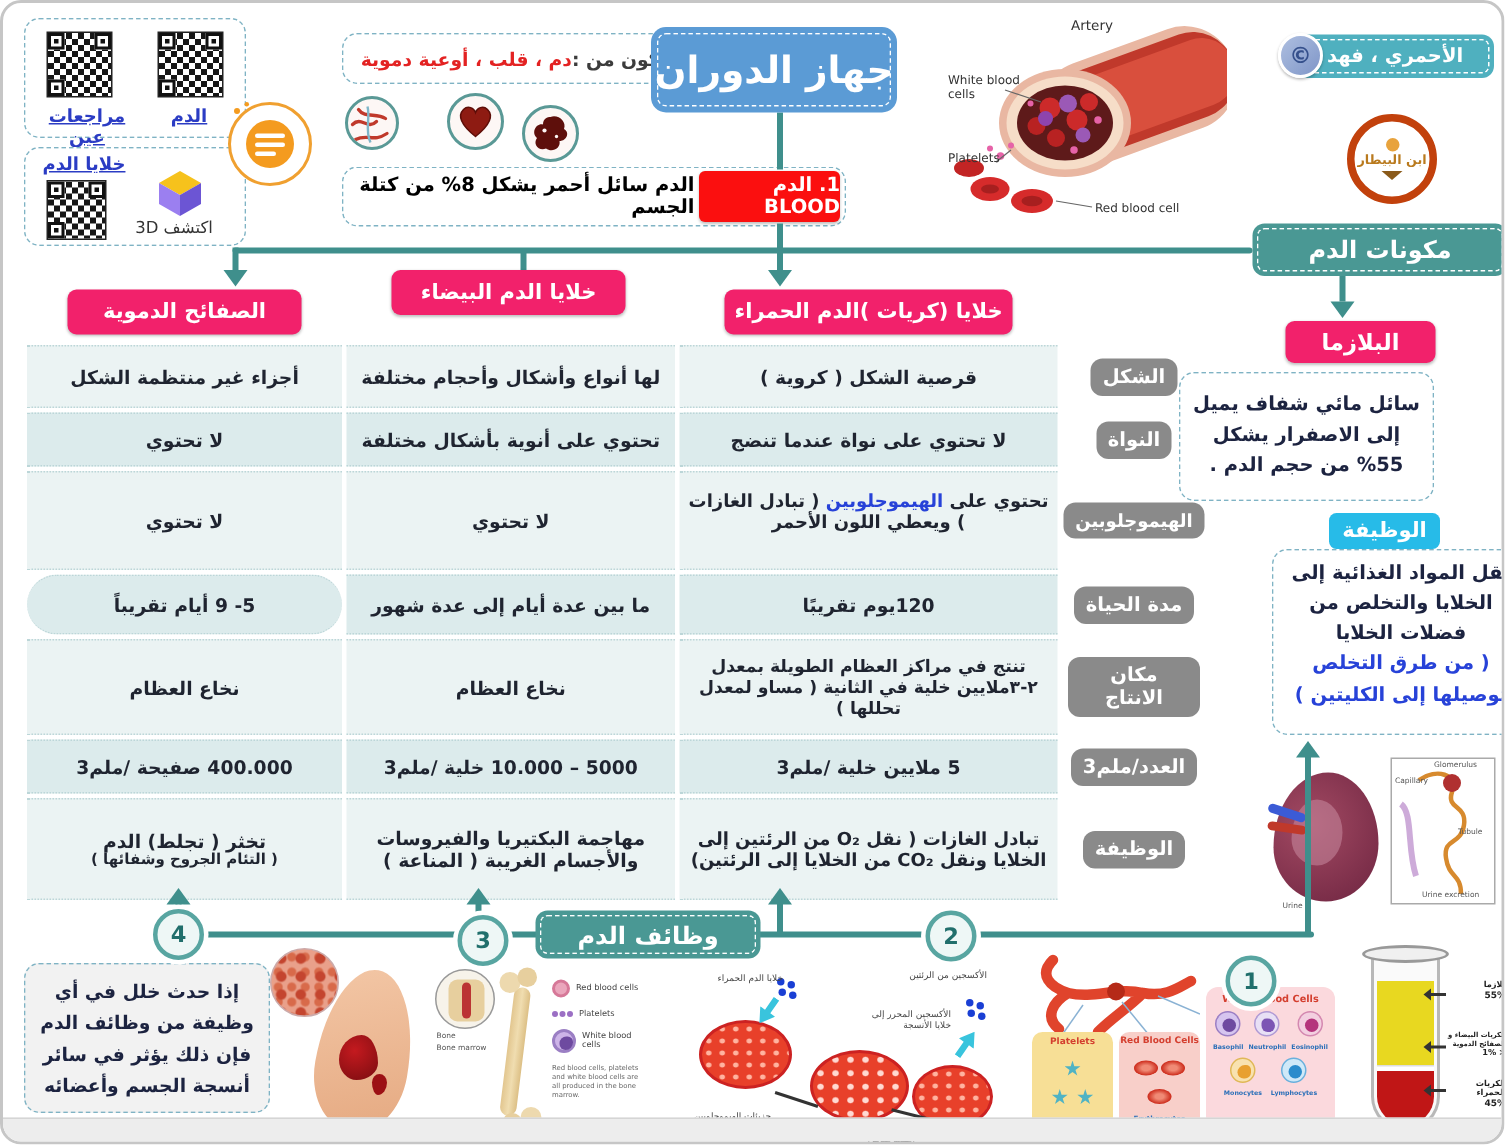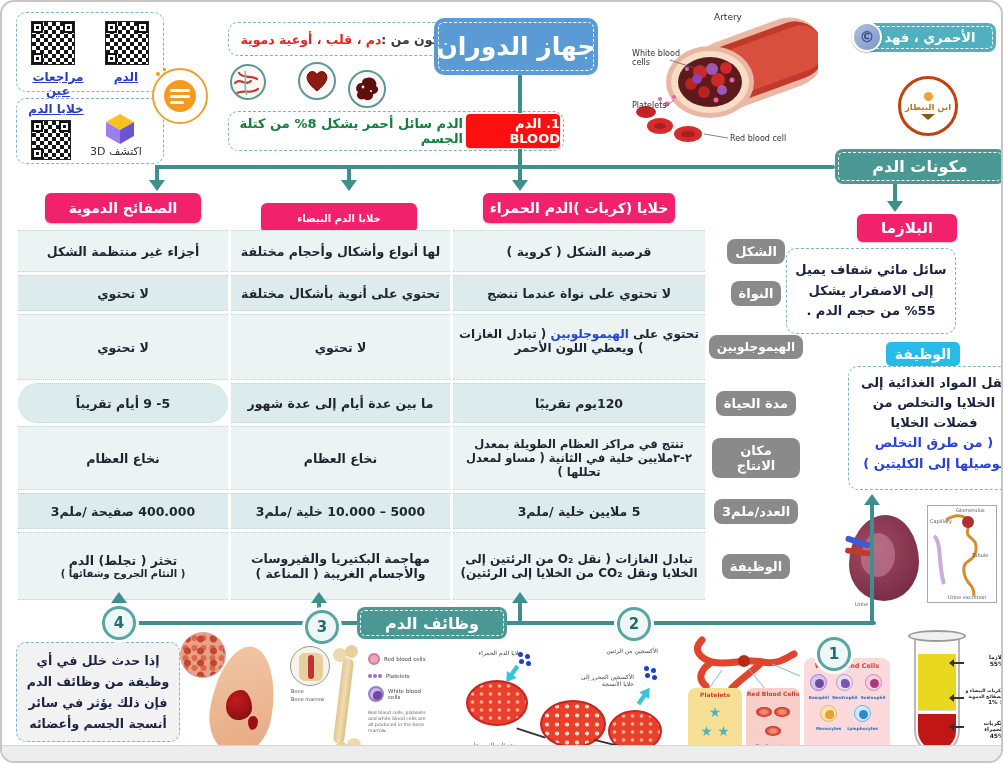--- a/index.html
+++ b/index.html
@@ -106,21 +106,21 @@
     <svg width="30" height="30">
         <path d="M15 4 C20 2 26 7 24 12 C28 14 26 20 21 20 C22 25 16 28 12 25 C7 27 3 22 6 18 C2 15 5 8 10 9 C10 5 13 4 15 4 Z" fill="#5e0f0b"></path>
         <circle cx="11" cy="13" r="1.4" fill="#fdf7f5"></circle>
         <circle cx="19" cy="17" r="1.1" fill="#fdf7f5"></circle>
       </svg>
   </div>
 
   <div class="abs" style="left:432px;top:16px;width:164px;height:57px;background:#5b9bd5;border-radius:10px;outline:1.5px dashed #fff;outline-offset:-5px;display:flex;align-items:center;justify-content:center;color:#fff;font-size:25px;font-weight:bold;z-index:3;">جهاز الدوران</div>
 
   <div class="dashbox" style="left:226px;top:109px;width:336px;height:40px;">
-    <div class="abs" style="right:100px;left:8px;top:0;height:100%;display:flex;align-items:center;justify-content:center;font-size:13px;font-weight:bold;color:#15803d;">الدم سائل أحمر يشكل 8% من كتلة الجسم</div>
+    <div class="abs" style="right:100px;left:8px;top:0;height:100%;display:flex;align-items:center;justify-content:center;font-size:13px;font-weight:bold;color:#000000;">الدم سائل أحمر يشكل 8% من كتلة الجسم</div>
     <div class="pinkbadge" style="right:3px;top:2px;width:94px;height:34px;background:#fb0f0f;border-radius:4px;font-size:13px;">1. الدم BLOOD</div>
   </div>
 
   <div class="abs" style="left:628px;top:6px;width:188px;height:142px;" dir="ltr">
     <svg width="188" height="142" viewBox="0 0 188 142" style="font-family:'DejaVu Sans',sans-serif;">
       <g transform="rotate(-20 120 60)">
         <rect x="62" y="24" width="135" height="70" rx="34" fill="#e9b7a2"></rect>
         <rect x="62" y="30" width="135" height="58" rx="28" fill="#c0392b"></rect>
         <rect x="62" y="36" width="135" height="46" rx="22" fill="#d94f3d"></rect>
       </g>
@@ -153,42 +153,42 @@
       <text x="2" y="48" font-size="8" fill="#333">White blood</text>
       <text x="2" y="57" font-size="8" fill="#333">cells</text>
       <text x="2" y="100" font-size="8" fill="#333">Platelets</text>
       <text x="100" y="133" font-size="8" fill="#333">Red blood cell</text>
     </svg>
   </div>
 
   <div class="abs" style="left:862px;top:21px;width:132px;height:29px;background:#4fb0bf;border-radius:8px;outline:1px dashed #fff;outline-offset:-4px;display:flex;align-items:center;justify-content:center;color:#fff;font-weight:bold;font-size:13px;">الأحمري ، فهد</div>
   <div class="abs" style="left:850px;top:20px;width:30px;height:30px;border-radius:50%;background:linear-gradient(135deg,#aebfe0,#7f96c8);border:2px solid #fff;box-shadow:0 1px 2px rgba(0,0,0,.3);display:flex;align-items:center;justify-content:center;color:#35508c;font-weight:bold;font-size:15px;z-index:2;">©</div>
 
-  <div class="abs" style="left:896px;top:74px;width:60px;height:60px;border-radius:50%;border:3px solid #c2410c;background:#fff;display:flex;flex-direction:column;align-items:center;justify-content:center;">
+  <div class="abs" style="left:896px;top:74px;width:60px;height:60px;border-radius:50%;border:5px solid #c2410c;background:#fff;display:flex;flex-direction:column;align-items:center;justify-content:center;">
     <div style="width:9px;height:9px;border-radius:50%;background:#e8a33d;margin-bottom:1px;"></div>
     <div style="font-size:8.5px;font-weight:bold;color:#b97a1e;">ابن البيطار</div>
     <div style="width:0;height:0;border-left:7px solid transparent;border-right:7px solid transparent;border-top:6px solid #8a5a1a;margin-top:2px;"></div>
   </div>
 
   <div class="line" style="left:516px;top:73px;width:4px;height:38px;"></div>
   <div class="line" style="left:516px;top:147px;width:4px;height:18px;"></div>
   <div class="line" style="left:153px;top:163px;width:680px;height:4px;border-radius:3px;"></div>
   <div class="line" style="left:153px;top:163px;width:4px;height:16px;"></div>
   <div class="arr-d" style="left:147px;top:178px;"></div>
   <div class="line" style="left:345px;top:165px;width:4px;height:13px;"></div>
   <div class="arr-d" style="left:339px;top:178px;"></div>
   <div class="line" style="left:516px;top:165px;width:4px;height:13px;"></div>
   <div class="arr-d" style="left:510px;top:178px;"></div>
 
   <div class="tealbadge" style="left:833px;top:147px;width:170px;height:35px;font-size:16px;">مكونات الدم</div>
   <div class="line" style="left:891px;top:182px;width:4px;height:17px;"></div>
   <div class="arr-d" style="left:885px;top:199px;"></div>
 
   <div class="pinkbadge" style="left:43px;top:191px;width:156px;height:30px;font-size:14px;">الصفائح الدموية</div>
-  <div class="pinkbadge" style="left:259px;top:201px;width:156px;height:30px;font-size:10px;">خلايا الدم البيضاء</div>
+  <div class="pinkbadge" style="left:259px;top:178px;width:156px;height:30px;font-size:14px;">خلايا الدم البيضاء</div>
   <div class="pinkbadge" style="left:481px;top:191px;width:192px;height:30px;font-size:14px;">خلايا (كريات )الدم الحمراء</div>
 
   <div class="col" style="left:16px;width:210px;">
     <div class="cell bgA" style="flex:0 0 42px;">أجزاء غير منتظمة الشكل</div>
     <div class="cell bgB" style="flex:0 0 36px;">لا تحتوي</div>
     <div class="cell bgA" style="flex:0 0 66px;">لا تحتوي</div>
     <div class="cell bgB" style="flex:0 0 40px;border-radius:20px;">5- 9 أيام تقريباً</div>
     <div class="cell bgA" style="flex:0 0 64px;">نخاع العظام</div>
     <div class="cell bgB" style="flex:0 0 36px;">400.000 صفيحة /ملم3</div>
     <div class="cell bgA" style="flex:0 0 68px;">

